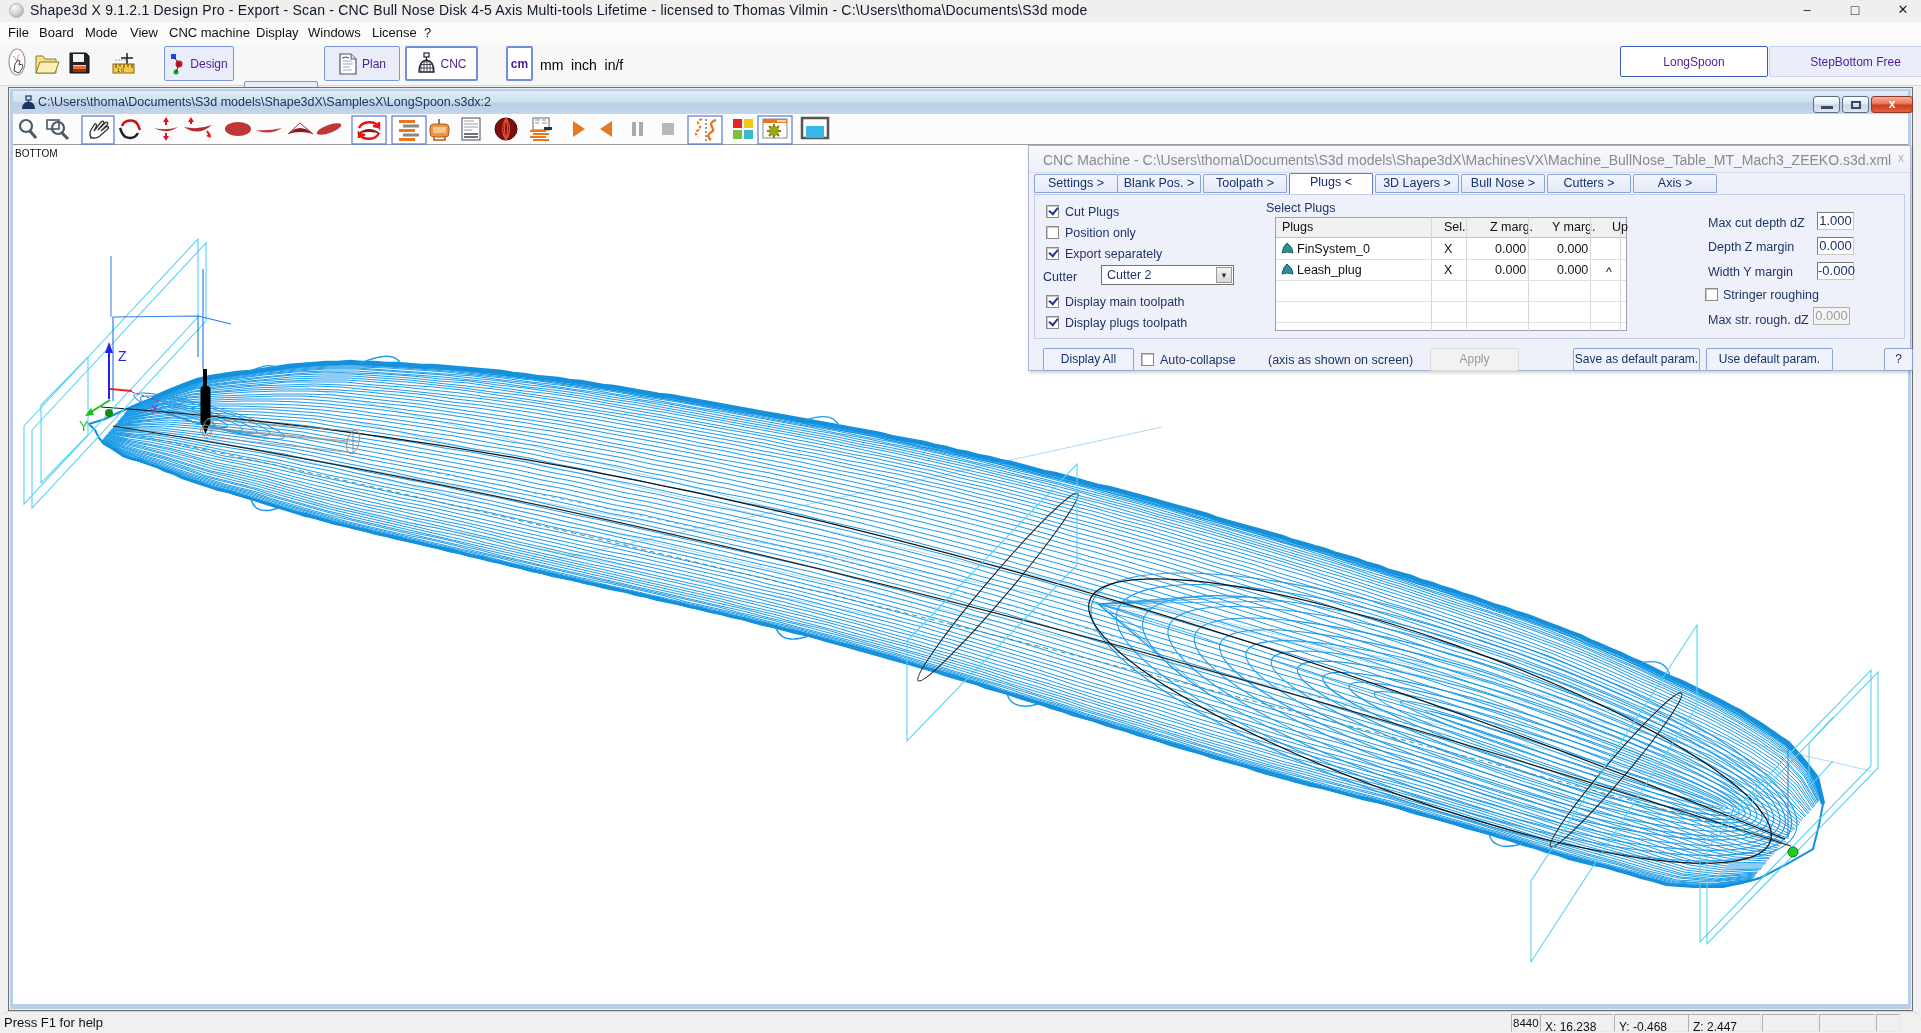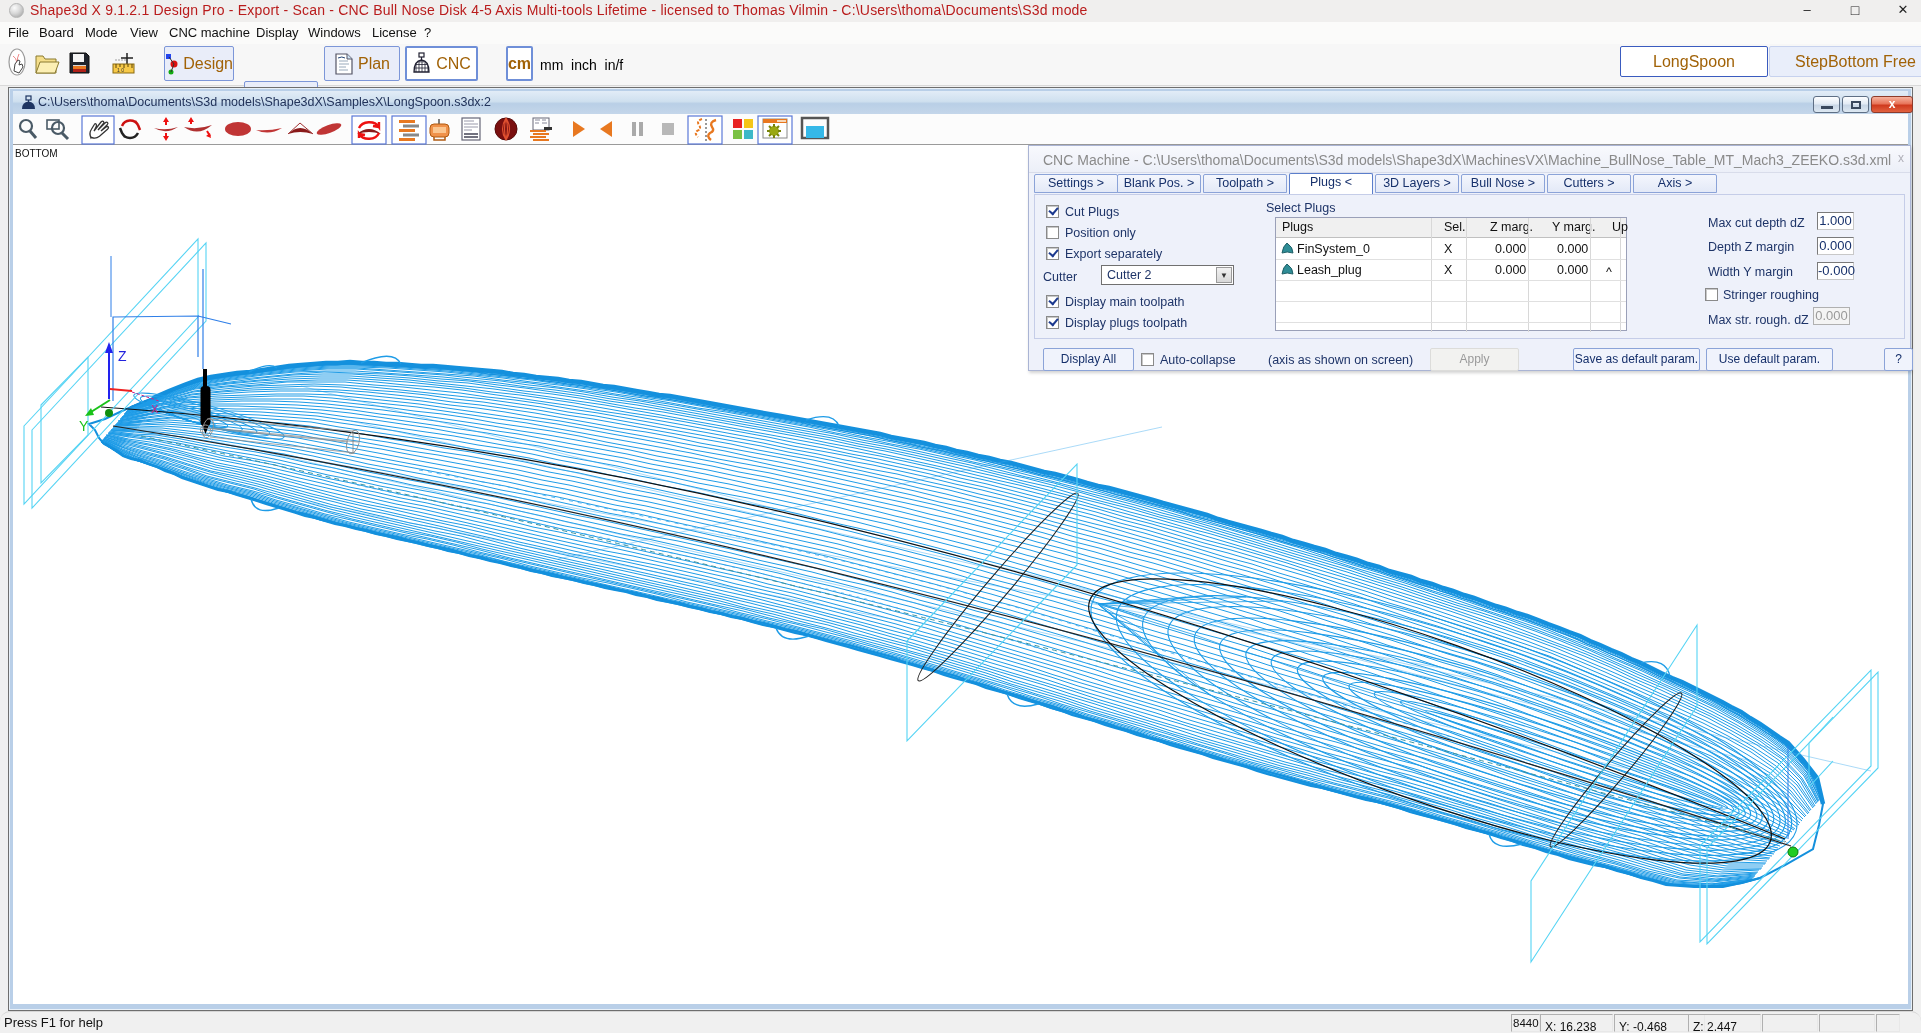--- a/index.html
+++ b/index.html
@@ -1,25 +1,25 @@
 <!DOCTYPE html>
 <html><head>
 <meta charset="utf-8">
 <style>
 * { margin:0; padding:0; box-sizing:border-box; }
 html,body { width:1921px; height:1033px; overflow:hidden; font-family:"Liberation Sans",sans-serif; background:#f0f0f0; }
 
 #titlebar { position:absolute; left:0; top:0; width:1921px; height:22px; background:#f0efee; }
-#titlebar .ttext { position:absolute; left:30px; top:2px; font-size:14px; letter-spacing:0.2px; color:#b91c1c; white-space:nowrap; }
+#titlebar .ttext { position:absolute; left:30px; top:2px; font-size:14px; letter-spacing:0.2px; color:#0f172a; white-space:nowrap; }
 #appicon { position:absolute; left:9px; top:3px; width:15px; height:15px; border-radius:50%; background:radial-gradient(circle at 35% 30%, #fbfbfb 0%, #d8d8d8 45%, #9a9a9a 100%); border:1px solid #b5b5b5; }
 .wbtn { position:absolute; top:0; width:46px; height:22px; color:#222; font-size:13px; text-align:center; line-height:20px; }
 #menubar { position:absolute; left:0; top:22px; width:1921px; height:22px; background:#fbfbfa; font-size:13px; color:#111; }
 #menubar span { position:absolute; top:3px; }
 #toolbar { position:absolute; left:0; top:44px; width:1921px; height:42px; background:#f7f7f7; border-bottom:1px solid #d9d9d9; }
-.tbtn { position:absolute; top:2px; white-space:nowrap; height:35px; background:#e9edf9; border:1px solid #7c96d8; border-radius:2px; font-size:16px; color:#a16207; display:flex; align-items:center; justify-content:center; gap:6px; }
+.tbtn { position:absolute; top:2px; white-space:nowrap; height:35px; background:#e9edf9; border:1px solid #7c96d8; border-radius:2px; font-size:12px; color:#4c1d95; display:flex; align-items:center; justify-content:center; gap:6px; }
 .tbtn.active { background:#fff; border:2px solid #6f8fd8;justify-content:center; }
 #unitrow { position:absolute; font-size:14px; color:#000000; }
 
 #child { position:absolute; left:8px; top:87px; width:1905px; height:924px; background:#b9cfe8; border:1px solid #6e6e6e; box-shadow:inset 0 0 0 1px #e8f0f8; }
 #childtitle { position:absolute; left:4px; top:3px; right:4px; height:23px; background:linear-gradient(#e2ecf7,#cfe0ef 45%,#b9cfe6 55%,#c4d6ea); font-size:12.5px; color:#22335a; }
 #childtitle .ct { position:absolute; left:25px; top:4px; white-space:nowrap; }
 #iconsrow { position:absolute; left:4px; top:26px; right:4px; height:31px; background:#fcfcfc; border-bottom:1px solid #9a9a9a; }
 #viewport { position:absolute; left:4px; top:57px; right:4px; bottom:6px; background:#fff; overflow:hidden; }
 
 .cwb { position:absolute; top:5px; width:27px; height:17px; border:1px solid #5e6f85; border-radius:3px; background:linear-gradient(#fdfeff,#e3ebf5 45%,#c8d6e6 55%,#dde8f2); }

